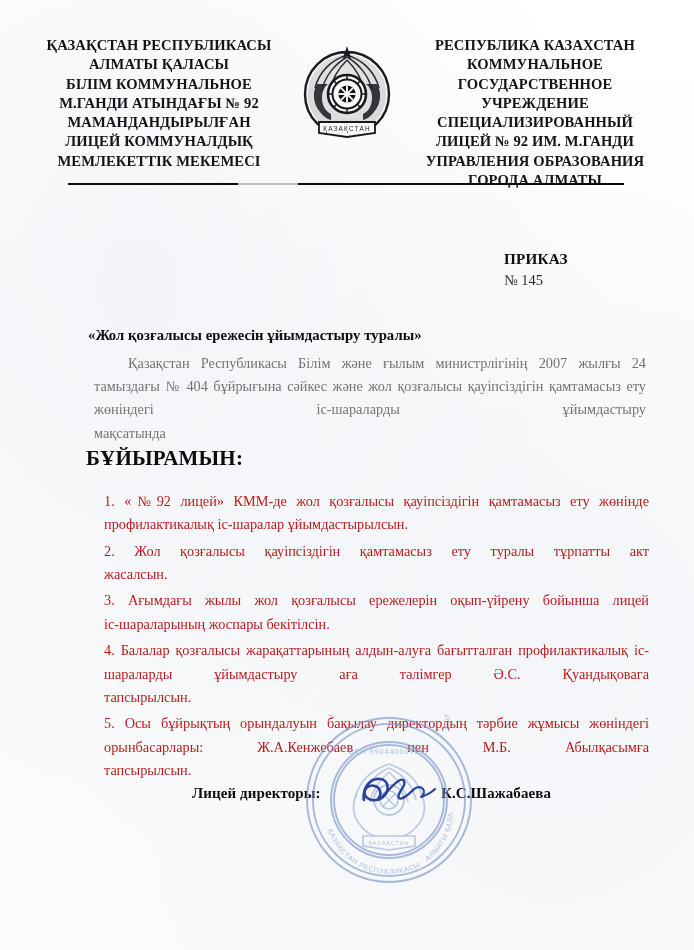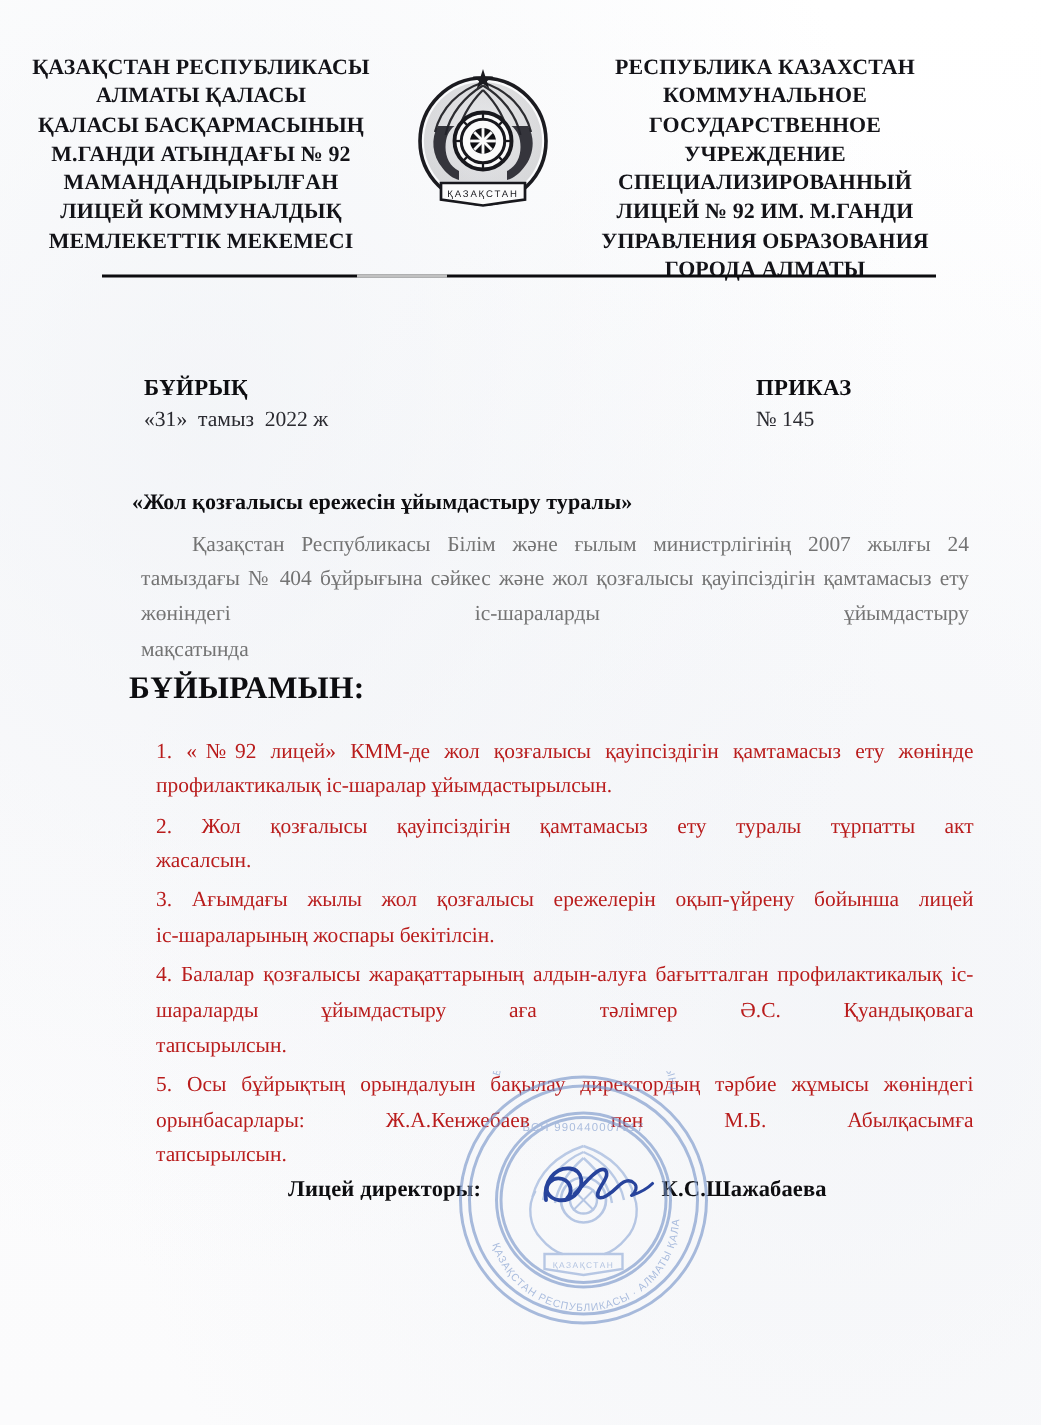--- a/index.html
+++ b/index.html
@@ -41,21 +41,21 @@
   }
 
   
   .letterhead {
     position: absolute;
     top: 36px;
     left: 0;
     right: 0;
     display: flex;
     align-items: flex-start;
-    justify-content: flex-start;
+    justify-content: center;
   }
   .lh-block {
     width: 268px;
     text-align: center;
     font-weight: bold;
     font-size: 14.6px;
     line-height: 19.3px;
     letter-spacing: 0.1px;
     color: #131318;
   }
@@ -241,21 +241,21 @@
 <body>
 
 <div class="page">
   <div class="sheet">
 
     <div class="letterhead">
 
       <div class="lh-block lh-left">
         <div class="lh-line">ҚАЗАҚСТАН РЕСПУБЛИКАСЫ</div>
         <div class="lh-line">АЛМАТЫ ҚАЛАСЫ</div>
-        <div class="lh-line">ҚАЛАСЫ БАСҚАРМАСЫНЫҢ</div>
+        <div class="lh-line">БІЛІМ КОММУНАЛЬНОЕ</div>
         <div class="lh-line">М.ГАНДИ АТЫНДАҒЫ № 92</div>
         <div class="lh-line">МАМАНДАНДЫРЫЛҒАН</div>
         <div class="lh-line">ЛИЦЕЙ КОММУНАЛДЫҚ</div>
         <div class="lh-line">МЕМЛЕКЕТТІК МЕКЕМЕСІ</div>
       </div>
 
       <div class="emblem-wrap">
         <svg class="emblem" width="92" height="108" viewBox="0 0 92 108" aria-hidden="true">
           <defs>
             <radialGradient id="embGrad" cx="50%" cy="42%" r="62%">
@@ -316,24 +316,20 @@
         <div class="lh-line">СПЕЦИАЛИЗИРОВАННЫЙ</div>
         <div class="lh-line">ЛИЦЕЙ № 92 ИМ. М.ГАНДИ</div>
         <div class="lh-line">УПРАВЛЕНИЯ ОБРАЗОВАНИЯ</div>
         <div class="lh-line">ГОРОДА АЛМАТЫ</div>
       </div>
     </div>
 
     <div class="header-rule"></div>
 
     <div class="meta-row">
-      <div class="meta-left">
-        <div class="meta-title">БҰЙРЫҚ</div>
-        <div class="meta-sub">«31»  тамыз  2022 ж</div>
-      </div>
       <div class="meta-right">
         <div class="meta-title">ПРИКАЗ</div>
         <div class="meta-sub">№ 145</div>
       </div>
     </div>
 
     <div class="subject">«Жол қозғалысы  ережесін ұйымдастыру туралы»</div>
 
     <div class="body-area">
 

